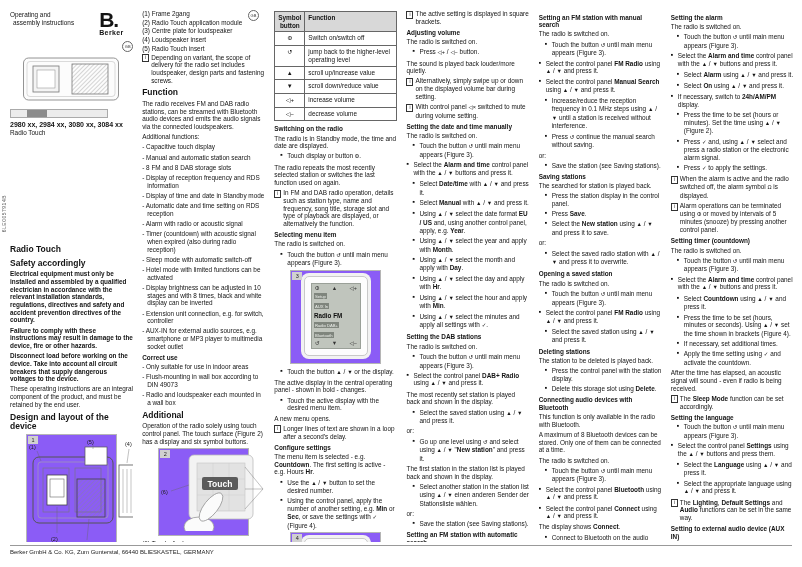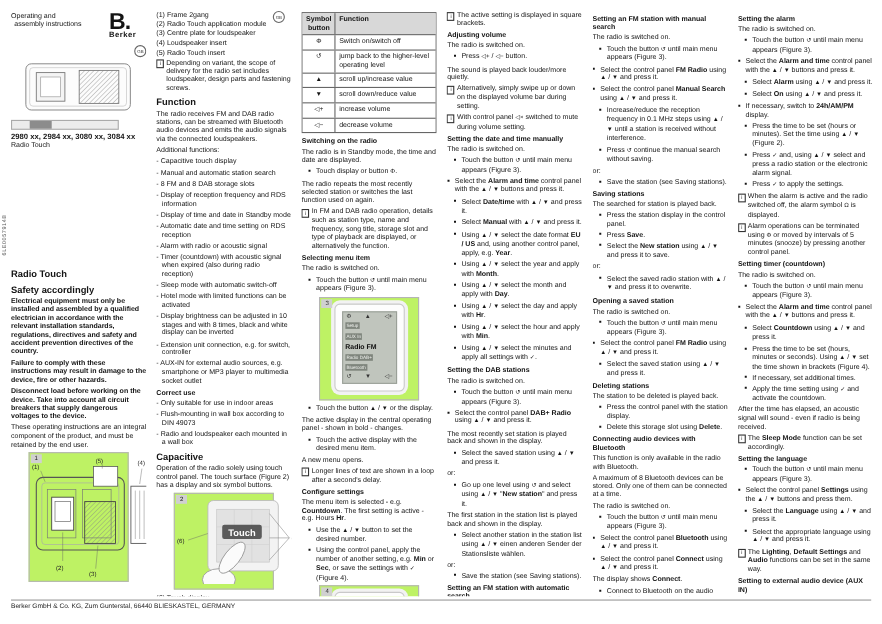--- a/index.html
+++ b/index.html
@@ -22,21 +22,21 @@
   .spacer{width:100%;}
   
   .symtab{border:0.8px solid #666;margin:1px 0 4px;}
   .symtab .tr{display:flex;}
   .symtab .tr + .tr{border-top:0.6px solid #666;}
   .symtab .th{background:#d8d8d8;font-weight:bold;}
   .symtab .c1{width:30px;border-right:0.6px solid #666;padding:2px 1px;text-align:center;box-sizing:border-box;}
   .symtab .c2{flex:1;padding:2px 3px;}
   .tic{font-size:6px;}
   
-  .figbox{border:0.8px solid #b5b5b5;position:relative;margin:2px 16px 4px;background:#bef264;}
+  .figbox{border:0.8px solid #b5b5b5;position:relative;margin:2px 16px 4px;background:#8b5cf6;}
   .figlabel{position:absolute;left:1px;top:1px;min-width:8px;height:8px;background:#d0d0d0;color:#222;font-size:5.5px;line-height:8px;text-align:center;padding:0 1px;z-index:2;}
   .fig1{height:116px;} .fig2{height:86px;} .fig3{height:92px;} .fig4{height:92px;}
   .figsvg{display:block;margin:2px auto;}
   .panel{width:64px;height:80px;margin:5px auto;background:#fdfdfd;border:0.8px solid #c9c9c9;border-radius:5px;padding:6px;box-sizing:border-box;box-shadow:0 0 0 3px #f2f2f2;}
   .scr{width:100%;height:100%;background:#c0c5bd;border:0.5px solid #9aa098;box-sizing:border-box;display:flex;flex-direction:column;justify-content:space-between;padding:2px;}
   .irow{display:flex;justify-content:space-between;font-size:4px;color:#333;line-height:4.5px;padding:0 1px;}
   .mi{line-height:5.5px;margin:0.5px 0;}
   .mi span{font-size:4.2px;background:#7f857d;color:#eef1ec;padding:0.5px 1px;}
   .mi.mia span{font-size:6.3px;font-weight:bold;background:none;color:#0d0d0d;padding:0;}
   
@@ -97,20 +97,21 @@
   </div>
         <div class="partline">2980 xx, 2984 xx, 3080 xx, 3084 xx</div>
         <div class="partsub">Radio Touch</div>
         <div class="spacer" style="height: 104px;"></div>
         <div class="h2">Radio Touch</div>
         <div class="h2">Safety accordingly</div>
         <div class="p pb">Electrical equipment must only be installed and assembled by a qualified electrician in accordance with the relevant installation standards, regulations, directives and safety and accident prevention directives of the country.</div>
         <div class="p pb">Failure to comply with these instructions may result in damage to the device, fire or other hazards.</div>
         <div class="p pb">Disconnect load before working on the device. Take into account all circuit breakers that supply dangerous voltages to the device.</div>
         <div class="p">These operating instructions are an integral component of the product, and must be retained by the end user.</div>
+        <div class="h2">Design and layout of the device</div>
         <div class="figbox fig1">
     <div class="figlabel">1</div>
     <svg class="figsvg" width="118" height="112" viewBox="0 0 118 112">
       <defs>
         <pattern id="f1h" width="3" height="3" patternUnits="userSpaceOnUse" patternTransform="rotate(45)">
           <line x1="0" y1="0" x2="0" y2="3" stroke="#888" stroke-width="0.7"></line>
         </pattern>
       </defs>
       <rect x="6" y="20" width="80" height="66" rx="6" fill="none" stroke="#555" stroke-width="1"></rect>
       <rect x="11" y="25" width="70" height="56" rx="3" fill="none" stroke="#aaa" stroke-width="0.6"></rect>
@@ -157,21 +158,21 @@
         <div class="li">- Timer (countdown) with acoustic signal when expired (also during radio reception)</div>
         <div class="li">- Sleep mode with automatic switch-off</div>
         <div class="li">- Hotel mode with limited functions can be activated</div>
         <div class="li">- Display brightness can be adjusted in 10 stages and with 8 times, black and white display can be inverted</div>
         <div class="li">- Extension unit connection, e.g. for switch, controller</div>
         <div class="li">- AUX-IN for external audio sources, e.g. smartphone or MP3 player to multimedia socket outlet</div>
         <div class="h3">Correct use</div>
         <div class="li">- Only suitable for use in indoor areas</div>
         <div class="li">- Flush-mounting in wall box according to DIN 49073</div>
         <div class="li">- Radio and loudspeaker each mounted in a wall box</div>
-        <div class="h2">Capacitive</div>
+        <div class="h2">Additional</div>
         <div class="p">Operation of the radio solely using touch control panel. The touch surface (Figure 2) has a display and six symbol buttons.</div>
         <div class="figbox fig2">
     <div class="figlabel">2</div>
     <svg class="figsvg" width="118" height="80" viewBox="0 0 118 80">
       <rect x="30" y="4" width="64" height="64" rx="5" fill="#f3f3f3" stroke="#bbb" stroke-width="0.8"></rect>
       <rect x="38" y="12" width="48" height="48" fill="#e2e2e2" stroke="#c6c6c6" stroke-width="0.6"></rect>
       <line x1="54" y1="12" x2="54" y2="60" stroke="#cfcfcf" stroke-width="0.5"></line>
       <line x1="70" y1="12" x2="70" y2="60" stroke="#cfcfcf" stroke-width="0.5"></line>
       <line x1="38" y1="28" x2="86" y2="28" stroke="#cfcfcf" stroke-width="0.5"></line>
       <line x1="38" y1="44" x2="86" y2="44" stroke="#cfcfcf" stroke-width="0.5"></line>

